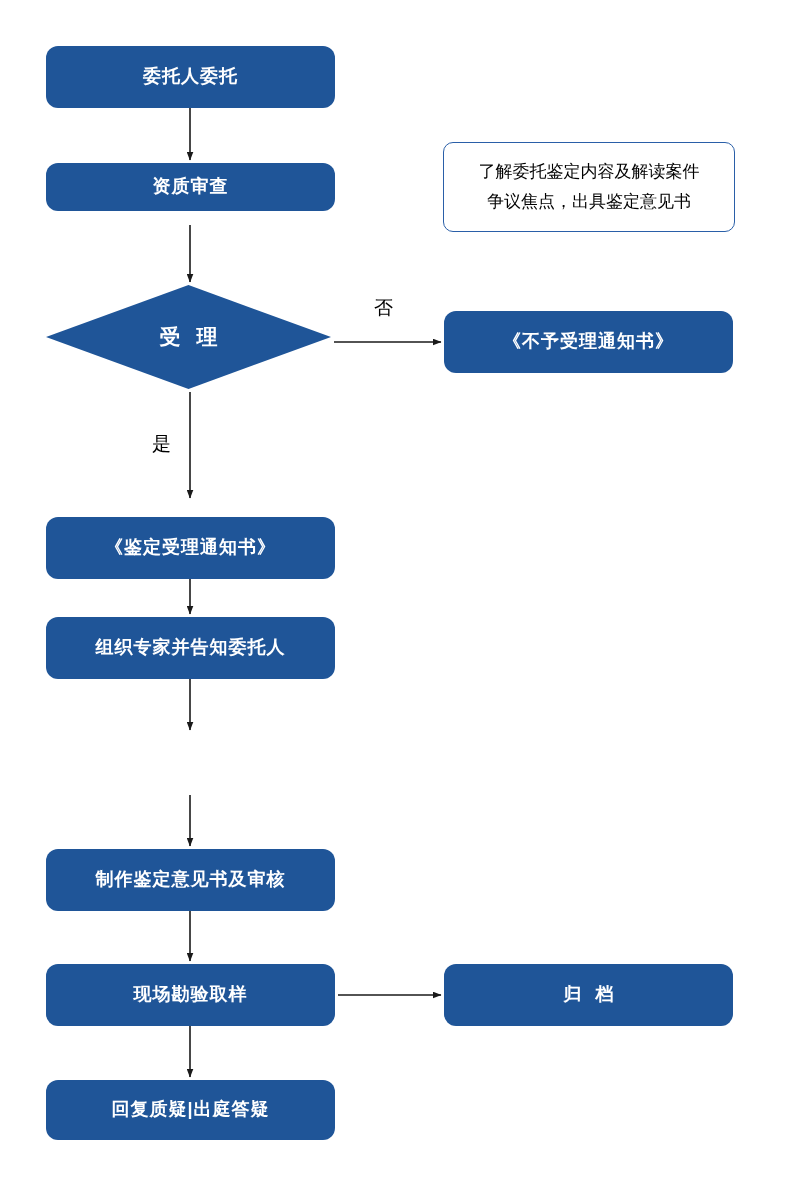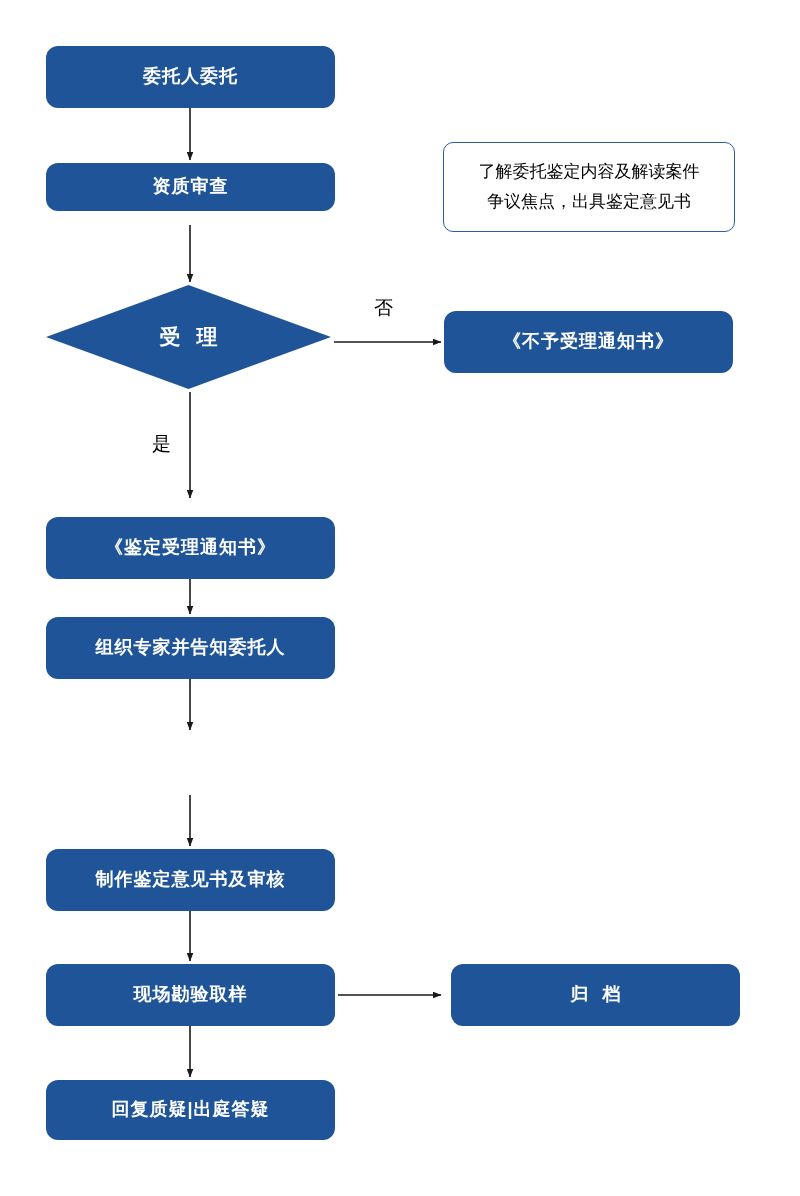--- a/index.html
+++ b/index.html
@@ -31,21 +31,20 @@
     text-align: center;
     font-size: 18px;
     font-weight: bold;
     letter-spacing: 1px;
     line-height: 1.2;
     font-family: "Liberation Sans", "DejaVu Sans", sans-serif;
   }
   .node-box.wide-spaced {
     letter-spacing: 14px;
     text-indent: 14px;
-    margin-left: 7px;
   }
   
   .node-diamond {
     position: absolute;
     display: flex;
     align-items: center;
     justify-content: center;
   }
   .node-diamond .diamond-shape {
     position: absolute;

